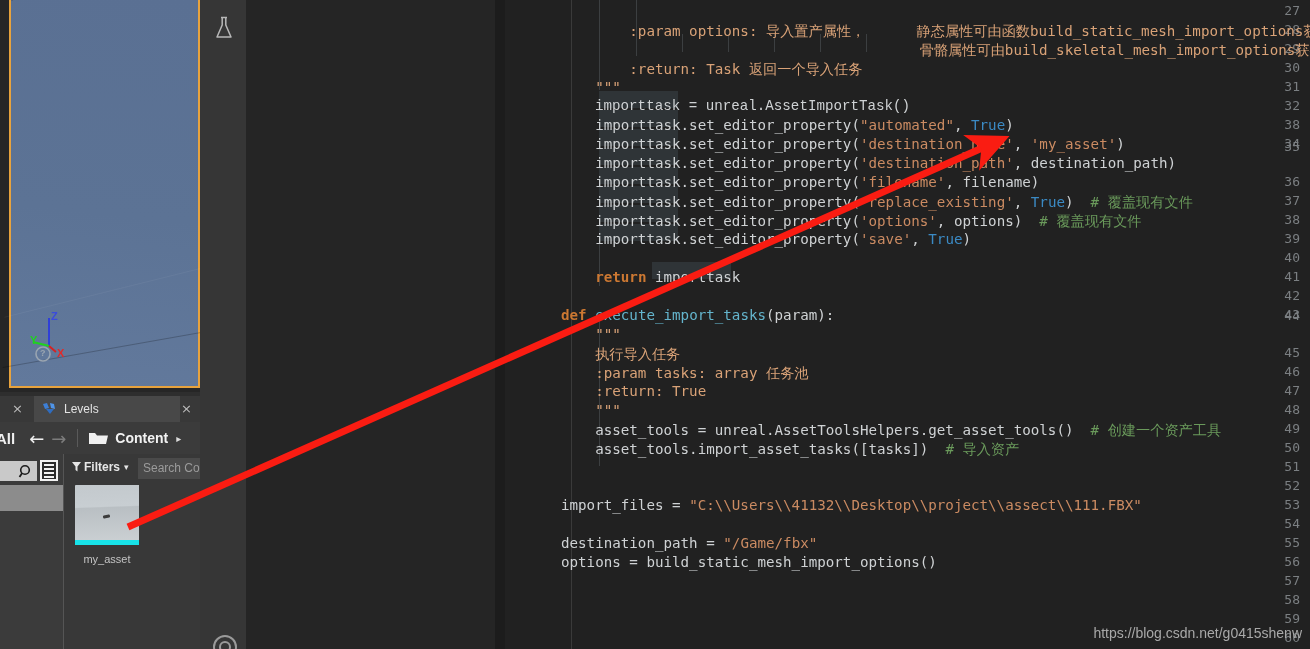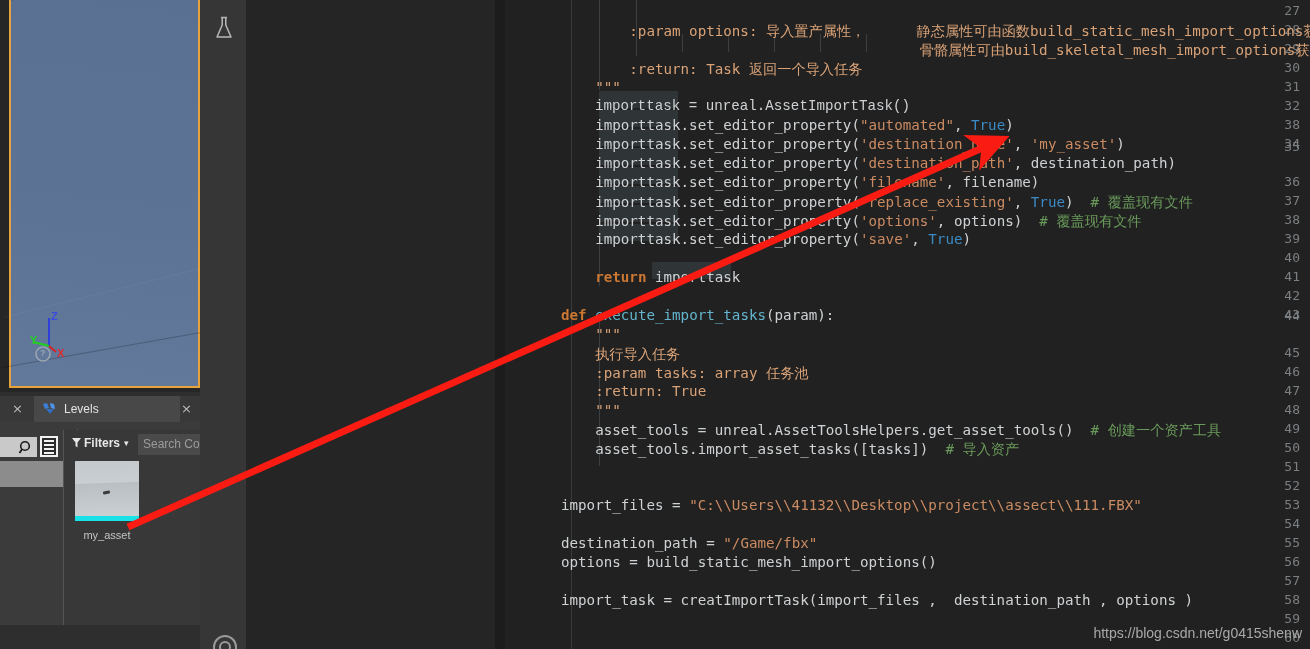--- a/index.html
+++ b/index.html
@@ -49,21 +49,21 @@
   #cb-pathbar { position:absolute; left:0; top:422px; width:200px; height:32px; background:#3b3b3b; display:flex; align-items:center; }
   #cb-all { color:#efefef; font-size:15px; font-weight:bold; margin-left:-4px; font-family:"Liberation Sans", sans-serif; }
   #cb-back { color:#f0f0f0; font-size:18px; margin-left:14px; }
   #cb-fwd { color:#7c7c7c; font-size:18px; margin-left:7px; }
   #cb-sep { width:1px; height:18px; background:#5a5a5a; margin-left:11px; }
   #cb-folder { margin-left:11px; }
   #cb-content-label { color:#f2f2f2; font-size:14px; font-weight:bold; margin-left:7px; font-family:"Liberation Sans", sans-serif; }
   #cb-chev { color:#dcdcdc; font-size:10px; margin-left:8px; }
 
   
-  #cb-body { position:absolute; left:0; top:430px; width:200px; height:195px; background:#f0abfc; }
+  #cb-body { position:absolute; left:0; top:454px; width:200px; height:195px; background:#f0abfc; }
   #cb-leftcol { position:absolute; left:0; top:0; width:63px; height:195px; background:#3b3b3b; }
   #cb-search-box { position:absolute; left:0; top:7px; width:37px; height:20px; background:#c9c9c9; display:flex; align-items:center; justify-content:flex-end; padding-right:4px; }
   #cb-list-icon { position:absolute; left:40px; top:6px; width:18px; height:21px; border:2px solid #f2f2f2; background:#2b2b2b; }
   #cb-list-icon i { display:block; height:2px; background:#f2f2f2; margin:2px 2px 0 2px; }
   #cb-selrow { position:absolute; left:0; top:31px; width:63px; height:26px; background:#8c8c8c; }
   #cb-divider { position:absolute; left:63px; top:0; width:1px; height:195px; background:#555; }
 
   #cb-rightcol { position:absolute; left:64px; top:0; width:136px; height:195px; background:#383838; }
   #filters-row { position:absolute; left:8px; top:6px; display:flex; align-items:center; }
   #filters-funnel { width:9px; height:10px; margin-right:3px; }
@@ -316,21 +316,20 @@
         <div class="cl" style="top: 402px;"><span class="doc">    """</span></div>
         <div class="cl" style="top: 421px;"><span class="plain">    asset_tools = unreal.AssetToolsHelpers.get_asset_tools()  </span><span class="cmt"># 创建一个资产工具</span></div>
         <div class="cl" style="top: 440px;"><span class="plain">    asset_tools.import_asset_tasks([tasks])  </span><span class="cmt"># 导入资产</span></div>
         <div class="cl" style="top: 459px;"></div>
         <div class="cl" style="top: 478px;"></div>
         <div class="cl" style="top: 497px;"><span class="plain">import_files = </span><span class="str">"C:\\Users\\41132\\Desktop\\project\\assect\\111.FBX"</span></div>
         <div class="cl" style="top: 516px;"></div>
         <div class="cl" style="top: 535px;"><span class="plain">destination_path = </span><span class="str">"/Game/fbx"</span></div>
         <div class="cl" style="top: 554px;"><span class="plain">options = build_static_mesh_import_options()</span></div>
         <div class="cl" style="top: 573px;"></div>
-        <div class="cl" style="top: 592px;"><span class="plain">import_task = creatImportTask(import_files ,  destination_path , options )</span></div>
         <div class="cl" style="top: 630px;"></div>
       </div>
 
     <div id="watermark">https://blog.csdn.net/g0415shenw</div>
   </div>
 
   <svg id="arrow-svg">
     <defs>
       <marker id="ah" markerWidth="6" markerHeight="6" refX="4.2" refY="3" orient="auto" markerUnits="strokeWidth">
         <path d="M0,0.2 L6,3 L0,5.8 L1.6,3 Z" fill="#fa1c12"></path>

